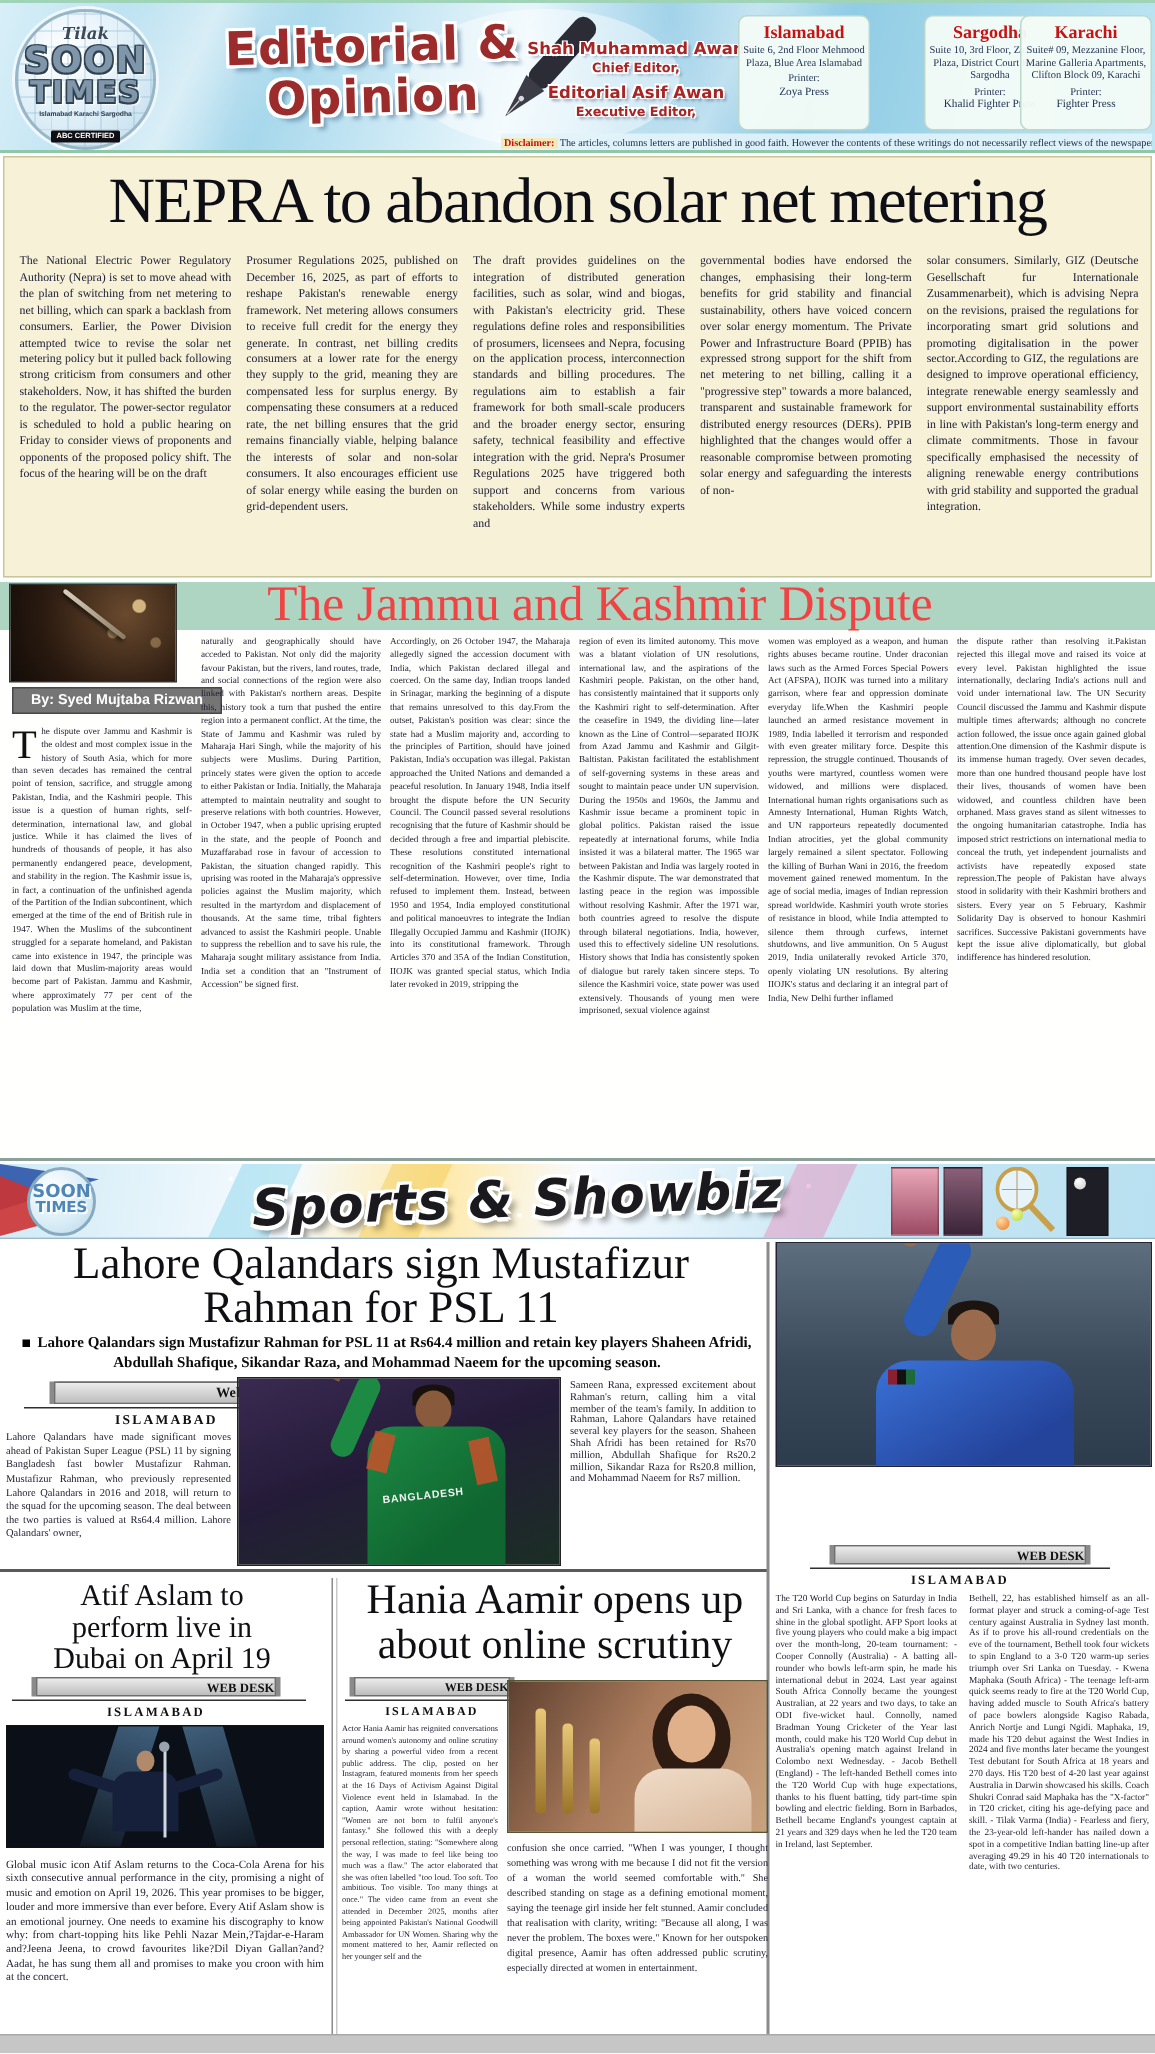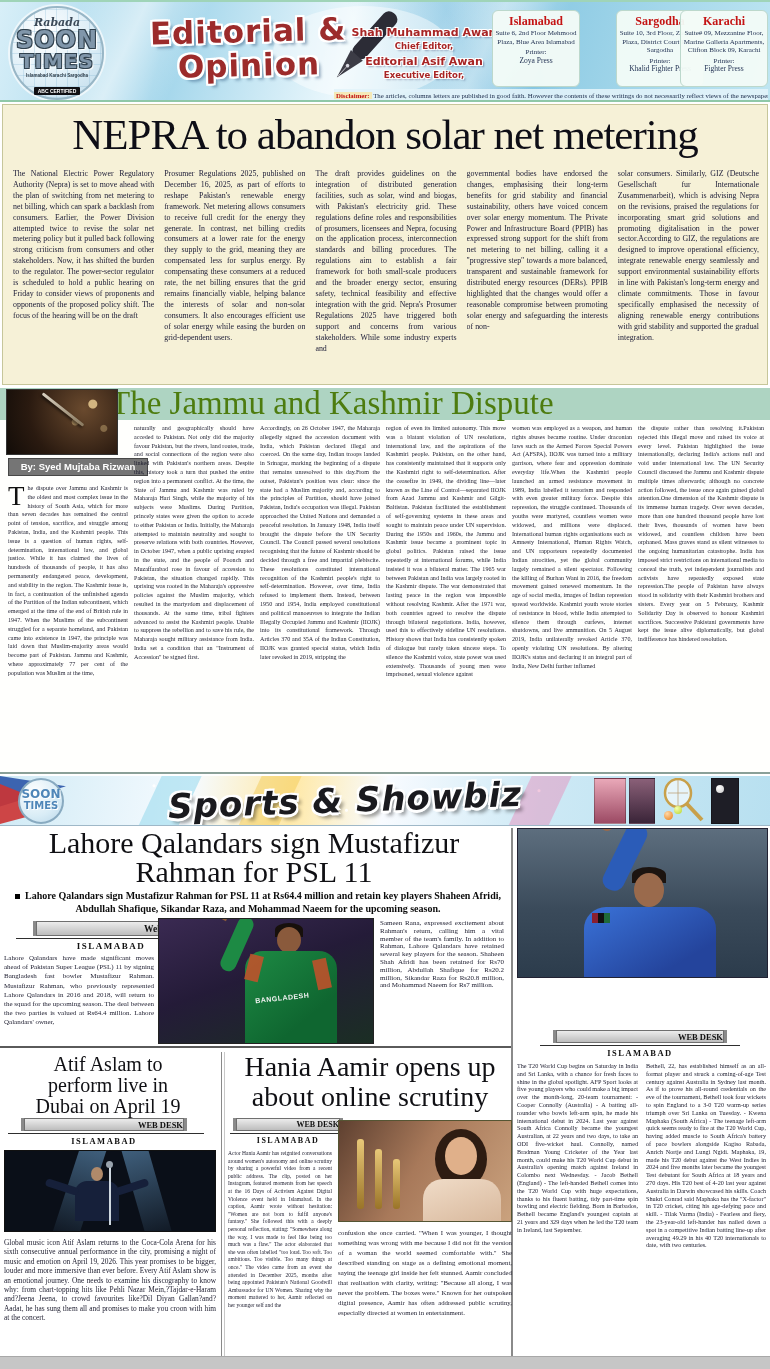--- a/index.html
+++ b/index.html
@@ -55,22 +55,22 @@
   .nepra { position:absolute; left:2px; top:104px; width:766px; height:281px;
     background:#f6f1d7; border:1px solid #c6c69a; }
   .nepra h1 { margin-top:5px; text-align:center; font:400 43px/50px "Liberation Serif", serif;
     color:#0e0e16; letter-spacing:-1px; }
   .cols5 { position:absolute; left:10px; top:64px; width:746px; height:212px; display:flex; gap:10px; overflow:hidden; }
   .ncol { flex:1; font:400 7.9px/10.9px "Liberation Serif", serif; text-align:justify; color:#20203a; overflow:hidden; }
 
   
   .kashmir { position:absolute; left:0; top:388px; width:770px; height:386px; background:#fffffd; }
   .kband { position:absolute; left:0; top:0; width:770px; height:32px; background:#aed4c2; }
-  .kashmir h2 { position:absolute; left:110px; top:-2px; width:580px; text-align:left;
-    font:400 33px/35px "Liberation Serif", serif; color:#4d7c0f; }
+  .kashmir h2 { position:absolute; left:110px; top:-2px; width:580px; text-align:center;
+    font:400 33px/35px "Liberation Serif", serif; color:#ef4444; }
   .pen-photo { position:absolute; left:6px; top:1px; width:112px; height:66px; border:1px solid #333;
     background:
       radial-gradient(circle at 78% 22%, rgba(240,210,150,.8) 0 4px, transparent 5px),
       radial-gradient(circle at 62% 50%, rgba(220,190,130,.5) 0 3px, transparent 4px),
       radial-gradient(circle at 88% 60%, rgba(220,190,130,.4) 0 3px, transparent 4px),
       radial-gradient(circle at 70% 30%, #6a4a2e, #2a1a10 62%, #120c08); overflow:hidden; }
   .pen-nib { position:absolute; left:30px; top:18px; width:52px; height:3px; background:linear-gradient(90deg,#d8d0c0,#8a7a60);
     transform:rotate(38deg); border-radius:2px; box-shadow:0 2px 3px rgba(0,0,0,.6); }
   .byline { position:absolute; left:8px; top:70px; width:140px; height:18px; background:#757575;
     border:1px solid #484848; color:#fff; font:700 9.5px/16px "Liberation Sans", sans-serif; text-align:center; }
@@ -211,21 +211,21 @@
   .bottom-strip { position:absolute; left:0; top:1356px; width:770px; height:13px; background:#c6c6c6;
     border-top:1px solid #a8a8a8; }
 </style>
 </head>
 <body>
 
 <div id="page">
 
   <header class="masthead">
     <div class="logo-circle">
-      <div class="logo-daily">Rabada</div>
+      <div class="logo-daily">Tilak</div>
       <div class="logo-soon">SOON</div>
       <div class="logo-times">TIMES</div>
       <div class="logo-cities">Islamabad  Karachi  Sargodha</div>
       <div class="logo-abc">ABC CERTIFIED</div>
     </div>
     <div class="ed-title">
       <div class="ed-line">Editorial &amp;</div>
       <div class="ed-line">Opinion</div>
     </div>
     <div class="pen-art">

